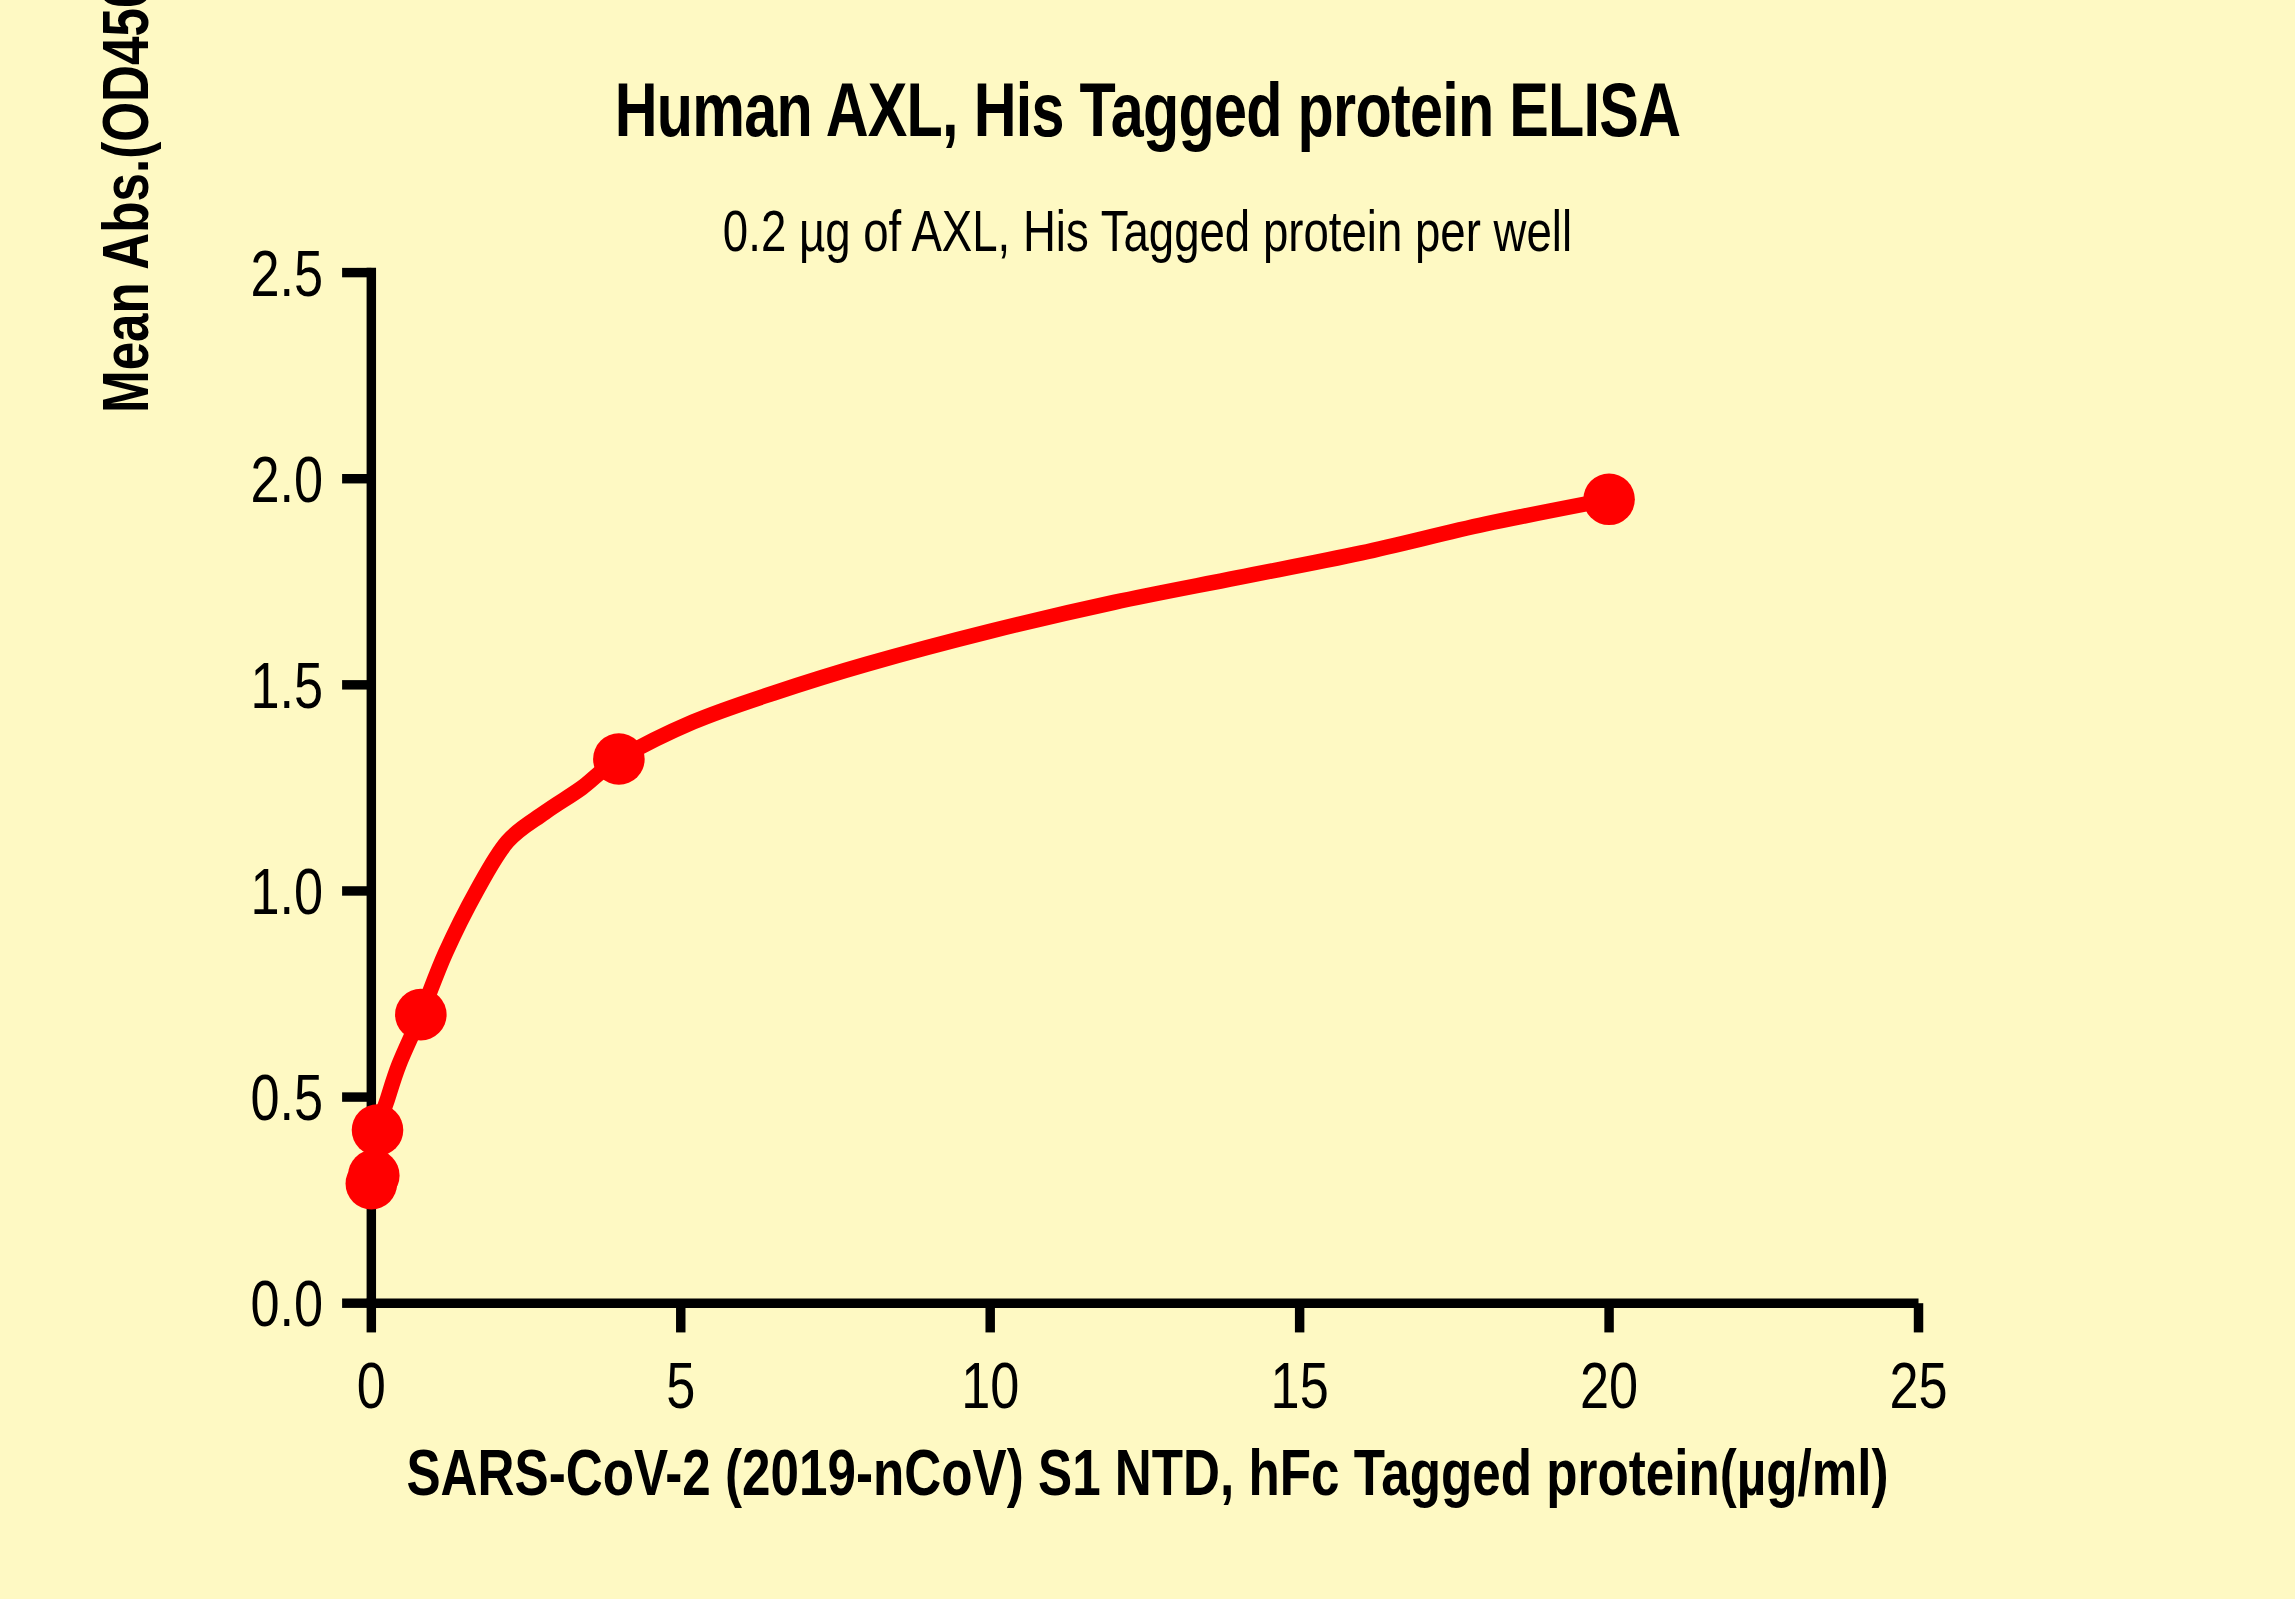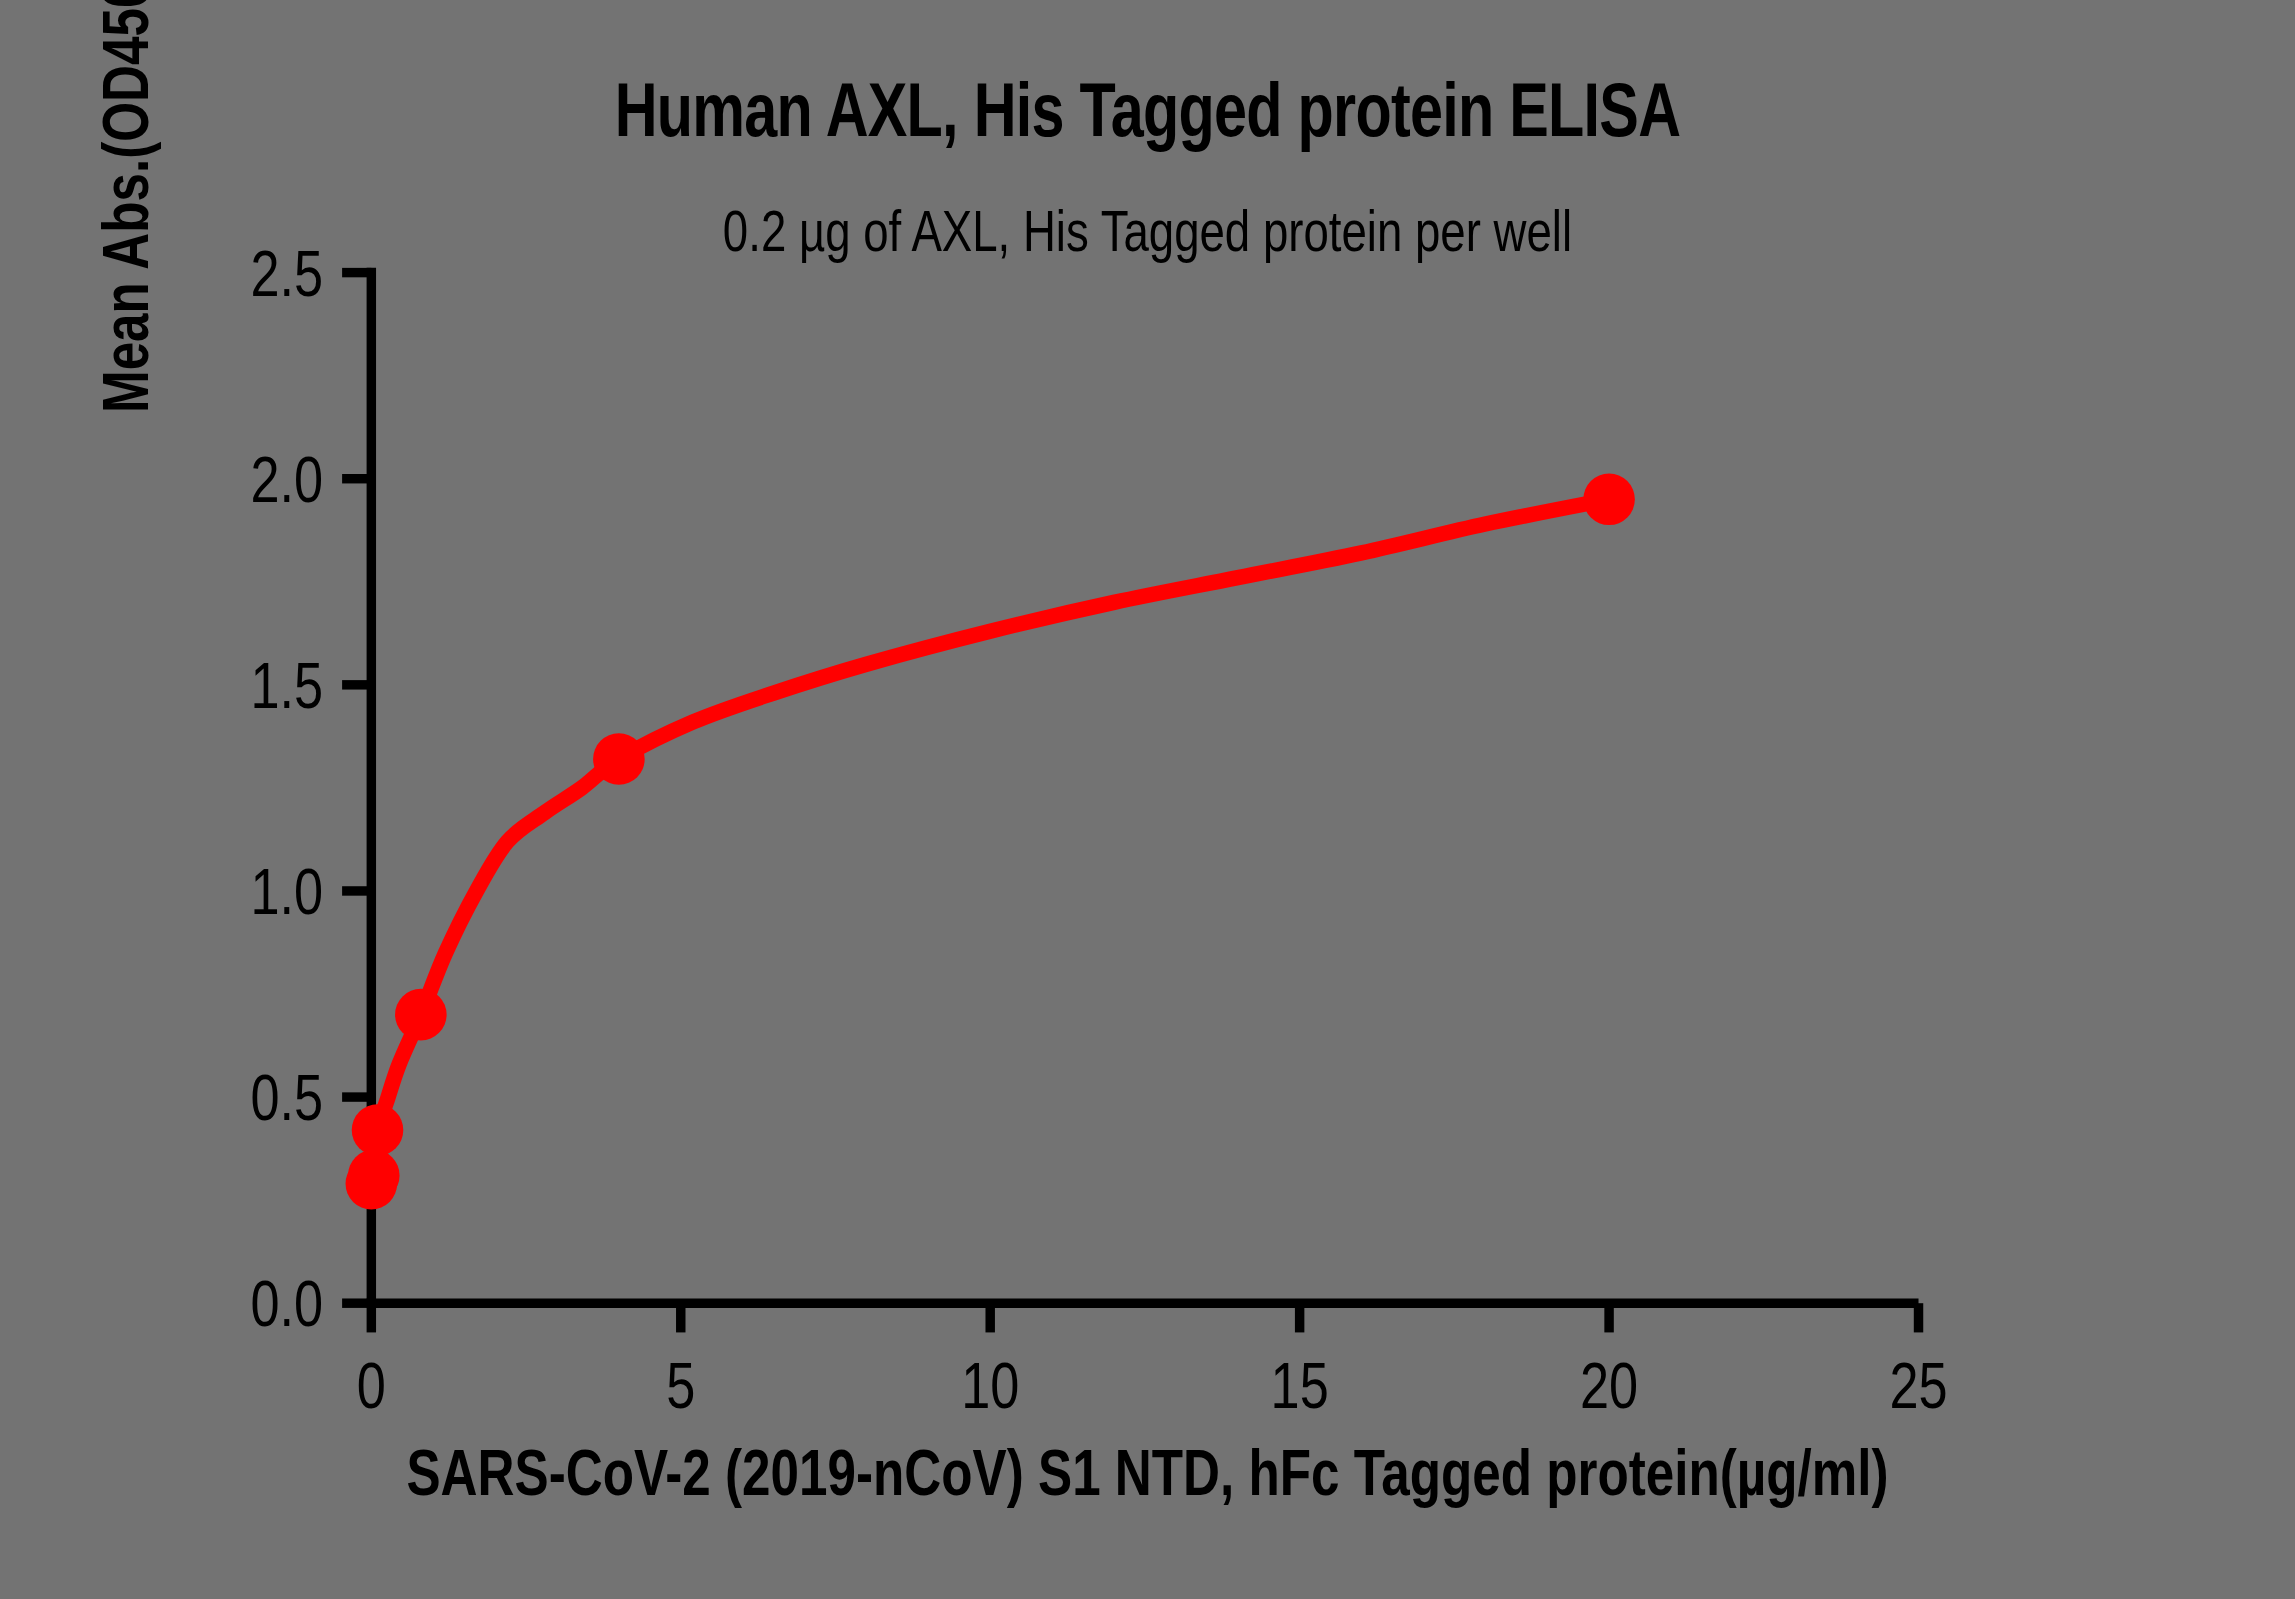--- a/index.html
+++ b/index.html
@@ -4,21 +4,21 @@
 <style>
   html, body {
     margin: 0;
     padding: 0;
     background: #ffffff;
   }
   #page {
     position: relative;
     width: 2295px;
     height: 1599px;
-    background: #737373;
+    background: #fef9c3;
     overflow: hidden;
     font-family: "Liberation Sans", sans-serif;
   }
   .title {
     position: absolute;
     left: 0;
     top: 67px;
     width: 2295px;
     text-align: center;
     font-family: "Liberation Sans", sans-serif;

